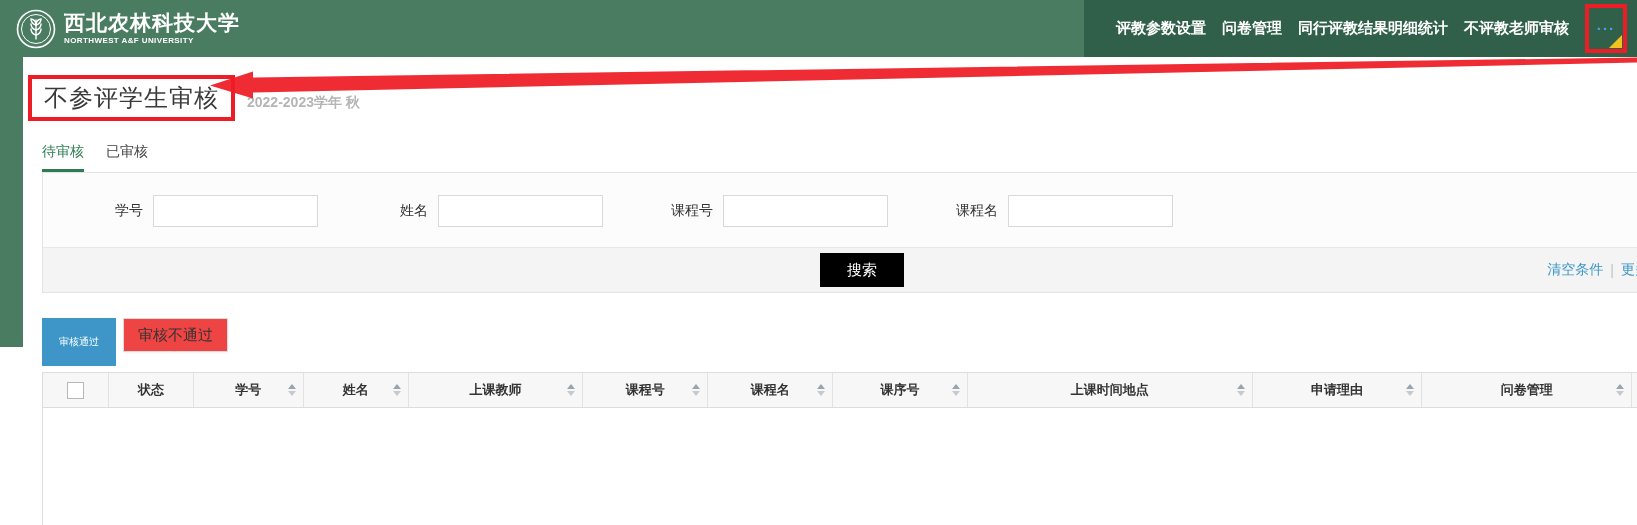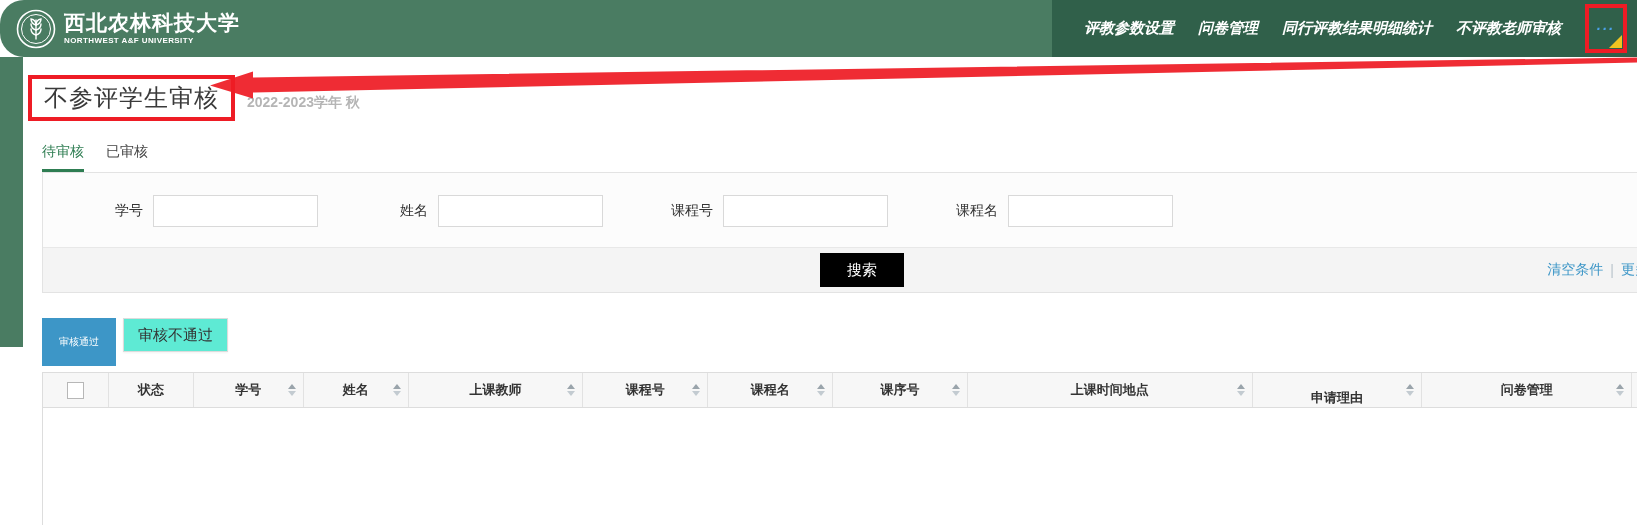--- a/index.html
+++ b/index.html
@@ -1,30 +1,30 @@
 <!DOCTYPE html>
 <html><head>
 <meta charset="utf-8">
 <style>
   * { margin:0; padding:0; box-sizing:border-box; }
   html,body { width:1637px; height:525px; overflow:hidden; background:#fff;
     font-family:"Liberation Sans","DejaVu Sans",sans-serif; }
   body { position:relative; }
 
   
-  .topbar { position:relative; height:57px; background:#4a7c62; display:flex; align-items:center;border-radius:24px; }
+  .topbar { position:relative; height:57px; background:#4a7c62; display:flex; align-items:center; }
   .brand { display:flex; align-items:center; padding-left:16px; }
   .logo { width:40px; height:40px; flex:0 0 auto; }
   .univ { margin-left:8px; color:#fff; line-height:1; }
   .univ-cn { font-size:21px; font-weight:bold; letter-spacing:1px; font-family:"Liberation Serif","DejaVu Serif",serif; }
   .univ-en { font-size:8px; font-weight:bold; letter-spacing:.4px; margin-top:3px; }
   .app-title { margin-left:10px; border:4px solid #ee1c25; padding:5px 14px; color:#fff;
     font-size:23px; font-weight:bold; letter-spacing:2px; white-space:nowrap; }
   .topnav { position:absolute; right:0; top:0; bottom:0; background:#30604a;
-    display:flex; align-items:center; gap:24px; padding:0 10px 0 32px;font-style:italic; }
+    display:flex; align-items:center; gap:16px; padding:0 10px 0 32px; }
   .nav-item { color:#fff; font-size:15px; font-weight:bold; white-space:nowrap; cursor:pointer; }
   .more-wrap { position:relative; width:42px; height:49px; border:4px solid #ee1c25;
     display:flex; align-items:center; justify-content:center; }
   .more-dots { color:#4aa0e8; font-size:15px; font-weight:bold; letter-spacing:2px; line-height:0; margin-top:-8px; }
   .corner-triangle { position:absolute; right:1px; bottom:1px; width:0; height:0;
     border-left:13px solid transparent; border-bottom:13px solid #f0c420; }
 
   
   .green-strip { position:absolute; left:0; top:57px; width:23px; height:290px; background:#4a7c62; }
 
@@ -47,21 +47,21 @@
   .panel-footer { position:relative; height:45px; background:#f4f4f4; border-top:1px solid #e8e8e8;
     display:flex; align-items:center; justify-content:center; }
   .search-btn { width:84px; height:34px; background:#000000; color:#fff; border:none; font-size:15px; cursor:pointer; }
   .footer-links { position:absolute; right:32px; top:0; bottom:0; display:flex; align-items:center;
     font-size:14px; color:#3d96c7; white-space:nowrap; }
   .footer-links .link { color:#3d96c7; cursor:pointer; }
   .footer-links .sep { color:#b9c4cb; margin:0 7px; }
 
   .actions-row { display:flex; gap:7px; margin:25px 0 0 19px; }
   .btn-approve { height:48px; padding:0 17px; background:#3d96c7; color:#fff; border:none; font-size:10px; cursor:pointer; }
-  .btn-reject { height:34px; padding:3px 14px; background:#5eead4; color:#333; border:1px solid #dcdcdc;
+  .btn-reject { height:34px; padding:3px 14px; background:#ef4444; color:#333; border:1px solid #dcdcdc;
     font-size:15px; cursor:pointer; box-shadow:0 1px 2px rgba(0,0,0,.05); }
 
   .data-table { margin:6px 0 0 19px; width:1671px; }
   .thead { display:flex; height:36px; background:#f7f7f7; border:1px solid #dddddd; }
   .th { position:relative; display:flex; align-items:center; justify-content:center;
     border-right:1px solid #e2e2e2; font-size:13px; font-weight:bold; color:#333; white-space:nowrap; }
   .th:last-child { border-right:none; }
   .sort { position:absolute; right:7px; top:50%; transform:translateY(-50%);
     display:flex; flex-direction:column; gap:2px; }
   .arr-up { width:0; height:0; border-left:4px solid transparent; border-right:4px solid transparent; border-bottom:5px solid #9aa4ab; }
@@ -214,21 +214,21 @@
             <span class="arr-down"></span>
           </span>
         </div>
         <div class="th" style="width: 285px;">
           <span>上课时间地点</span>
           <span class="sort">
             <span class="arr-up"></span>
             <span class="arr-down"></span>
           </span>
         </div>
-        <div class="th" style="width: 170px; align-items: flex-end;">
+        <div class="th" style="width: 170px;">
           <span>申请理由</span>
           <span class="sort">
             <span class="arr-up"></span>
             <span class="arr-down"></span>
           </span>
         </div>
         <div class="th" style="width: 210px;">
           <span>问卷管理</span>
           <span class="sort">
             <span class="arr-up"></span>

